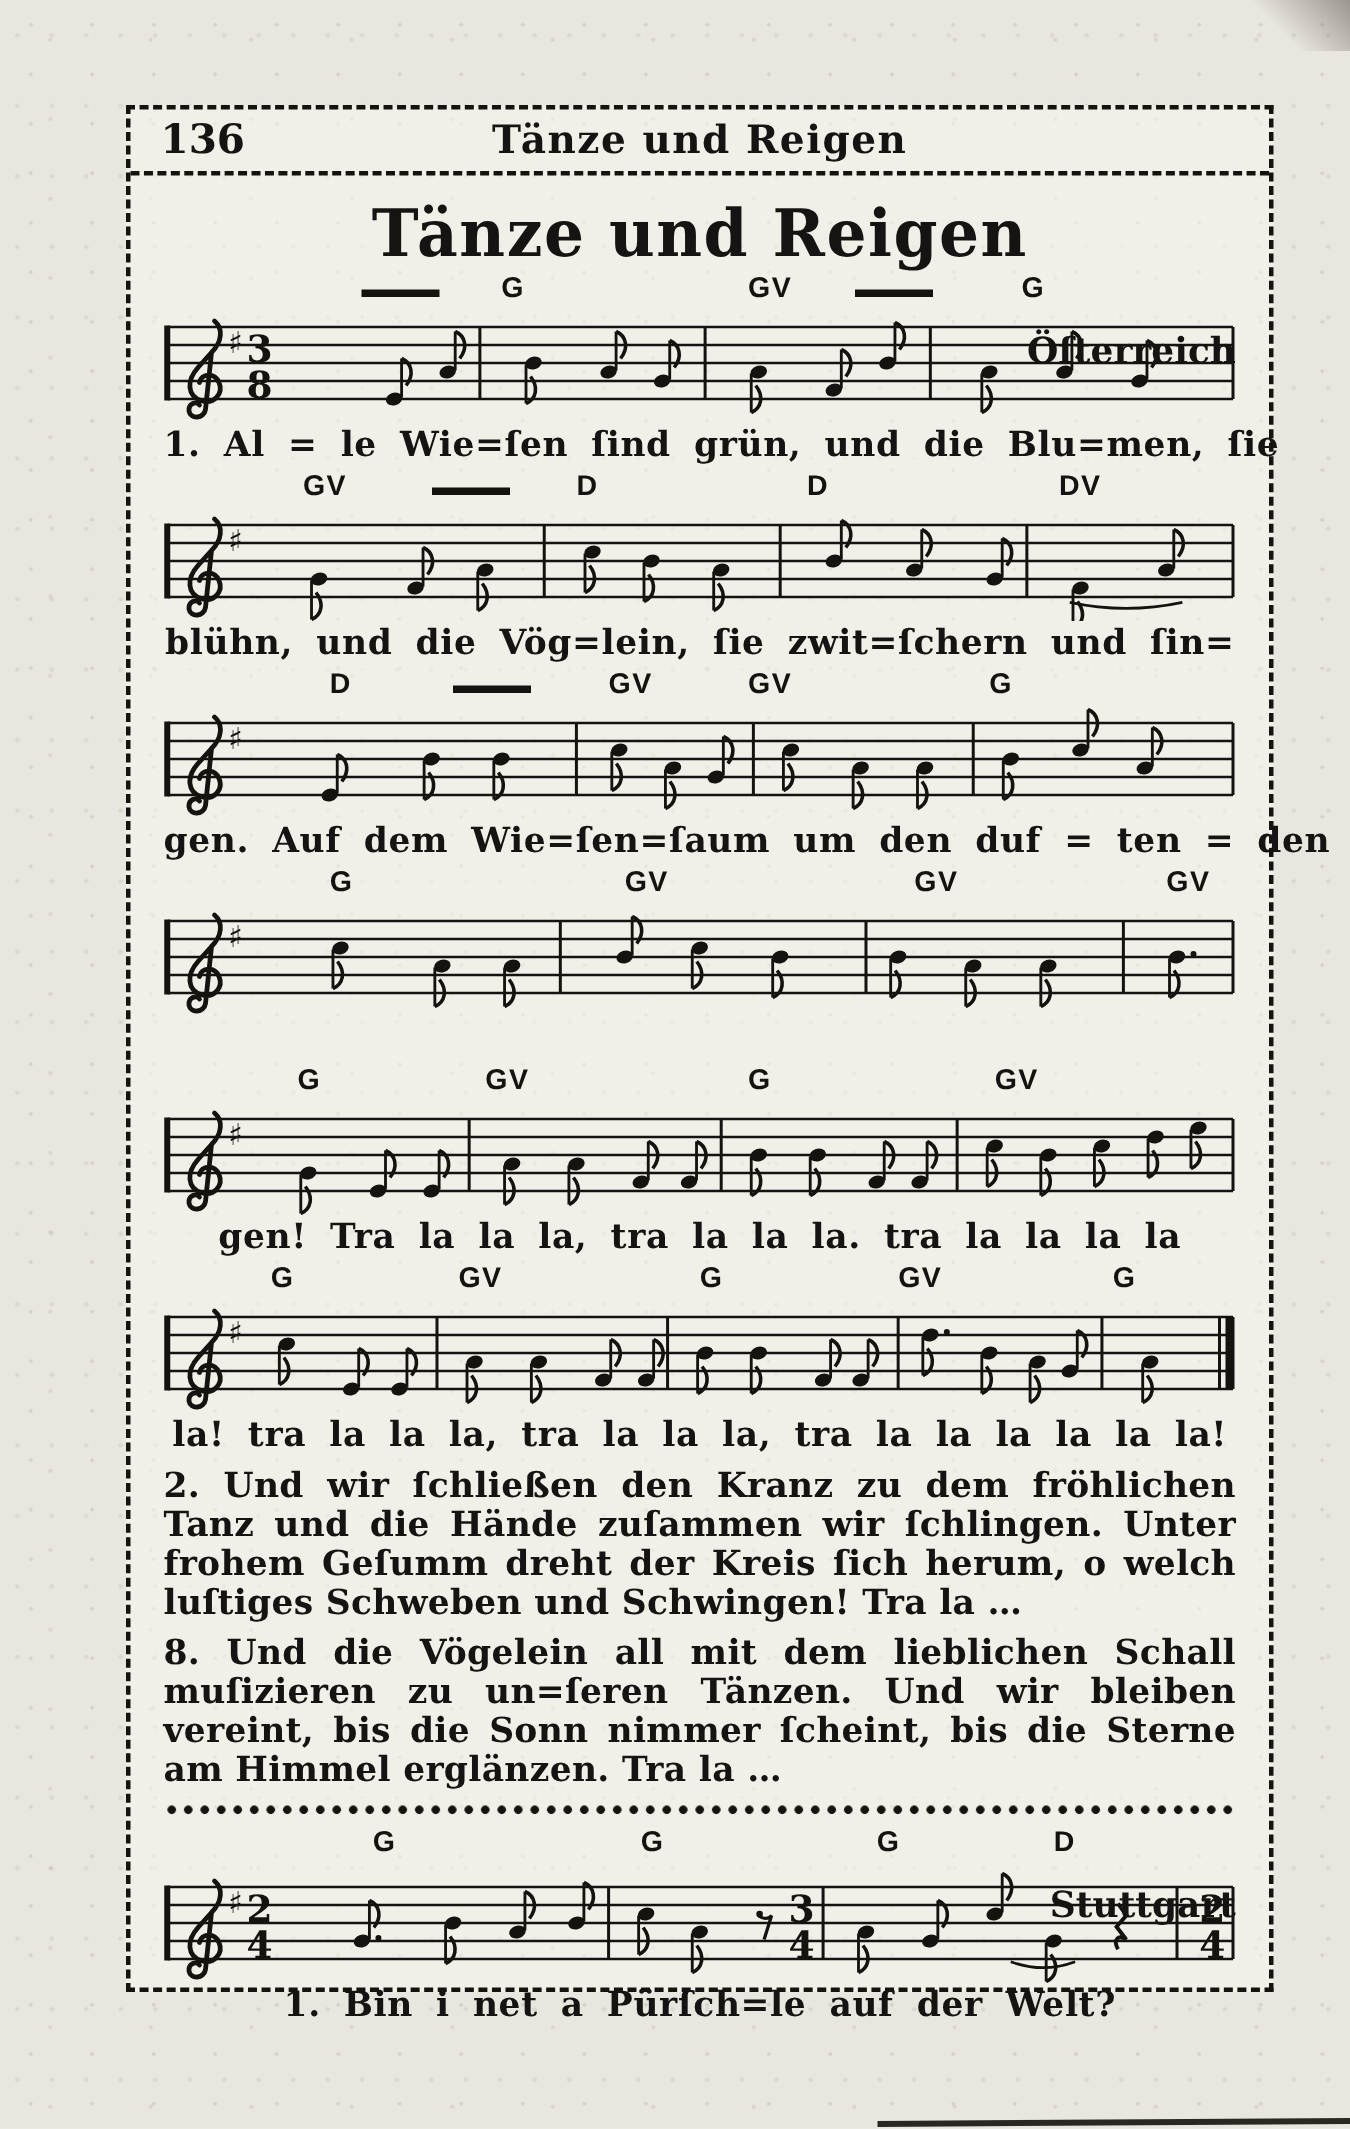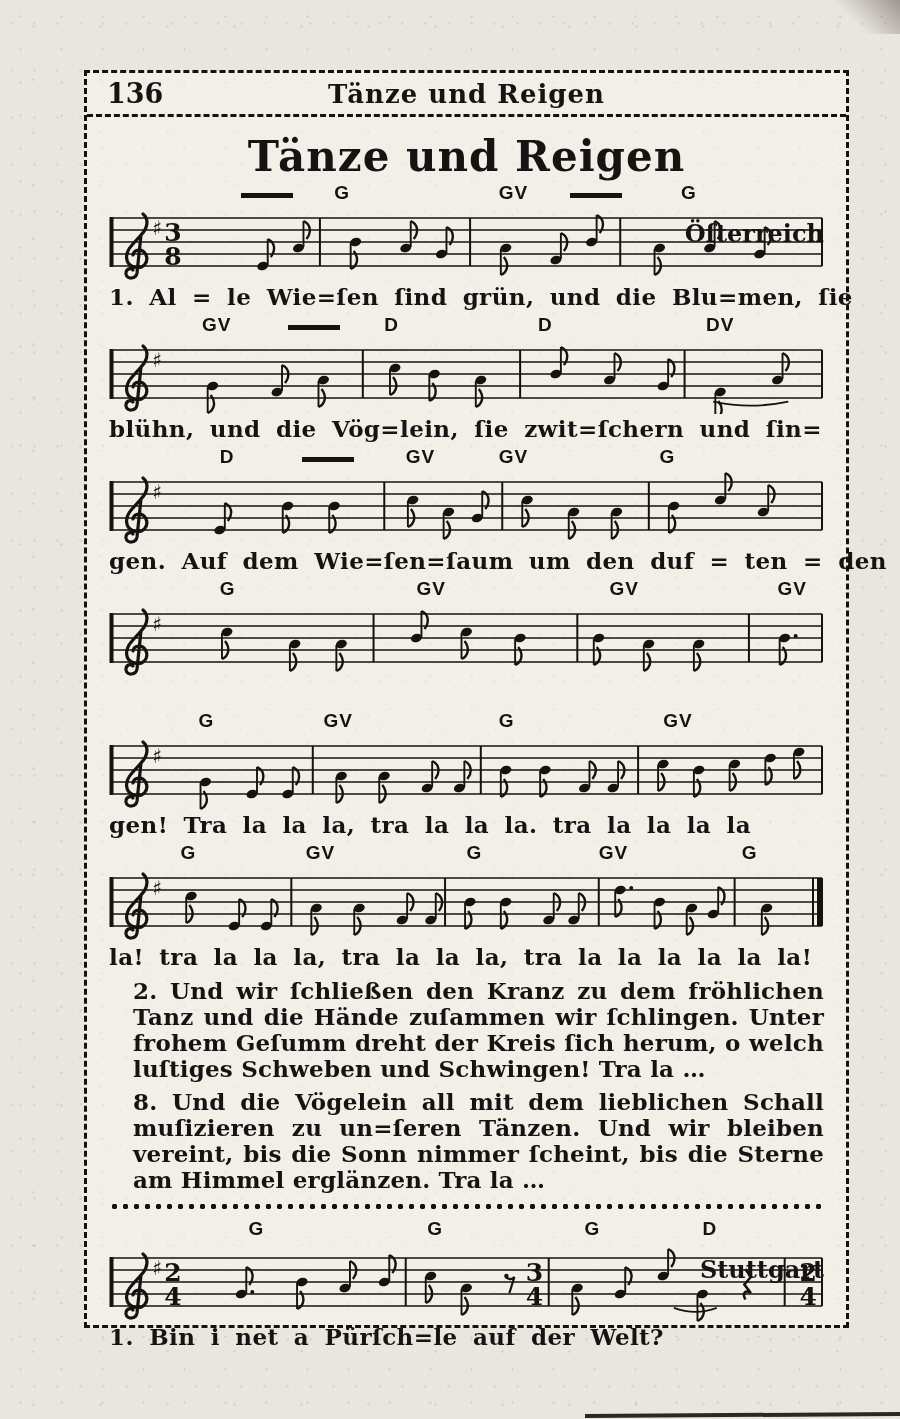--- a/index.html
+++ b/index.html
@@ -54,24 +54,24 @@
   }
   .chord-dash {
     position:absolute; top:11px; width:52px; height:5px; background:#15130f;
   }
   .origin-label {
     position:absolute; right:0; top:-6px;
     font-size:24px; font-weight:bold;margin-top:43px;
   }
   .staff-svg { display:block; width:715px; height:78px; }
   .lyric-line {
-    height:30px; line-height:29px; white-space:nowrap;
+    height:30px; line-height:29px; text-align:center; white-space:nowrap;
     font-size:23px; font-weight:bold; word-spacing:7px; letter-spacing:.4px;
   }
-  .verses { margin-top:6px;margin-left:24px; }
+  .verses { margin-top:6px; }
   .verse {
     font-size:23px; font-weight:bold; line-height:26px;
     text-align:justify; margin-bottom:7px; letter-spacing:.2px;
   }
   .song-divider {
     margin:10px 0 8px 0; height:7px; width:715px;
     background-image:radial-gradient(circle, #15130f 2.6px, transparent 3px);
     background-size:11px 7px; background-position:0 50%; background-repeat:repeat-x;
   }
   .song2 .chord-row { height:26px; }

